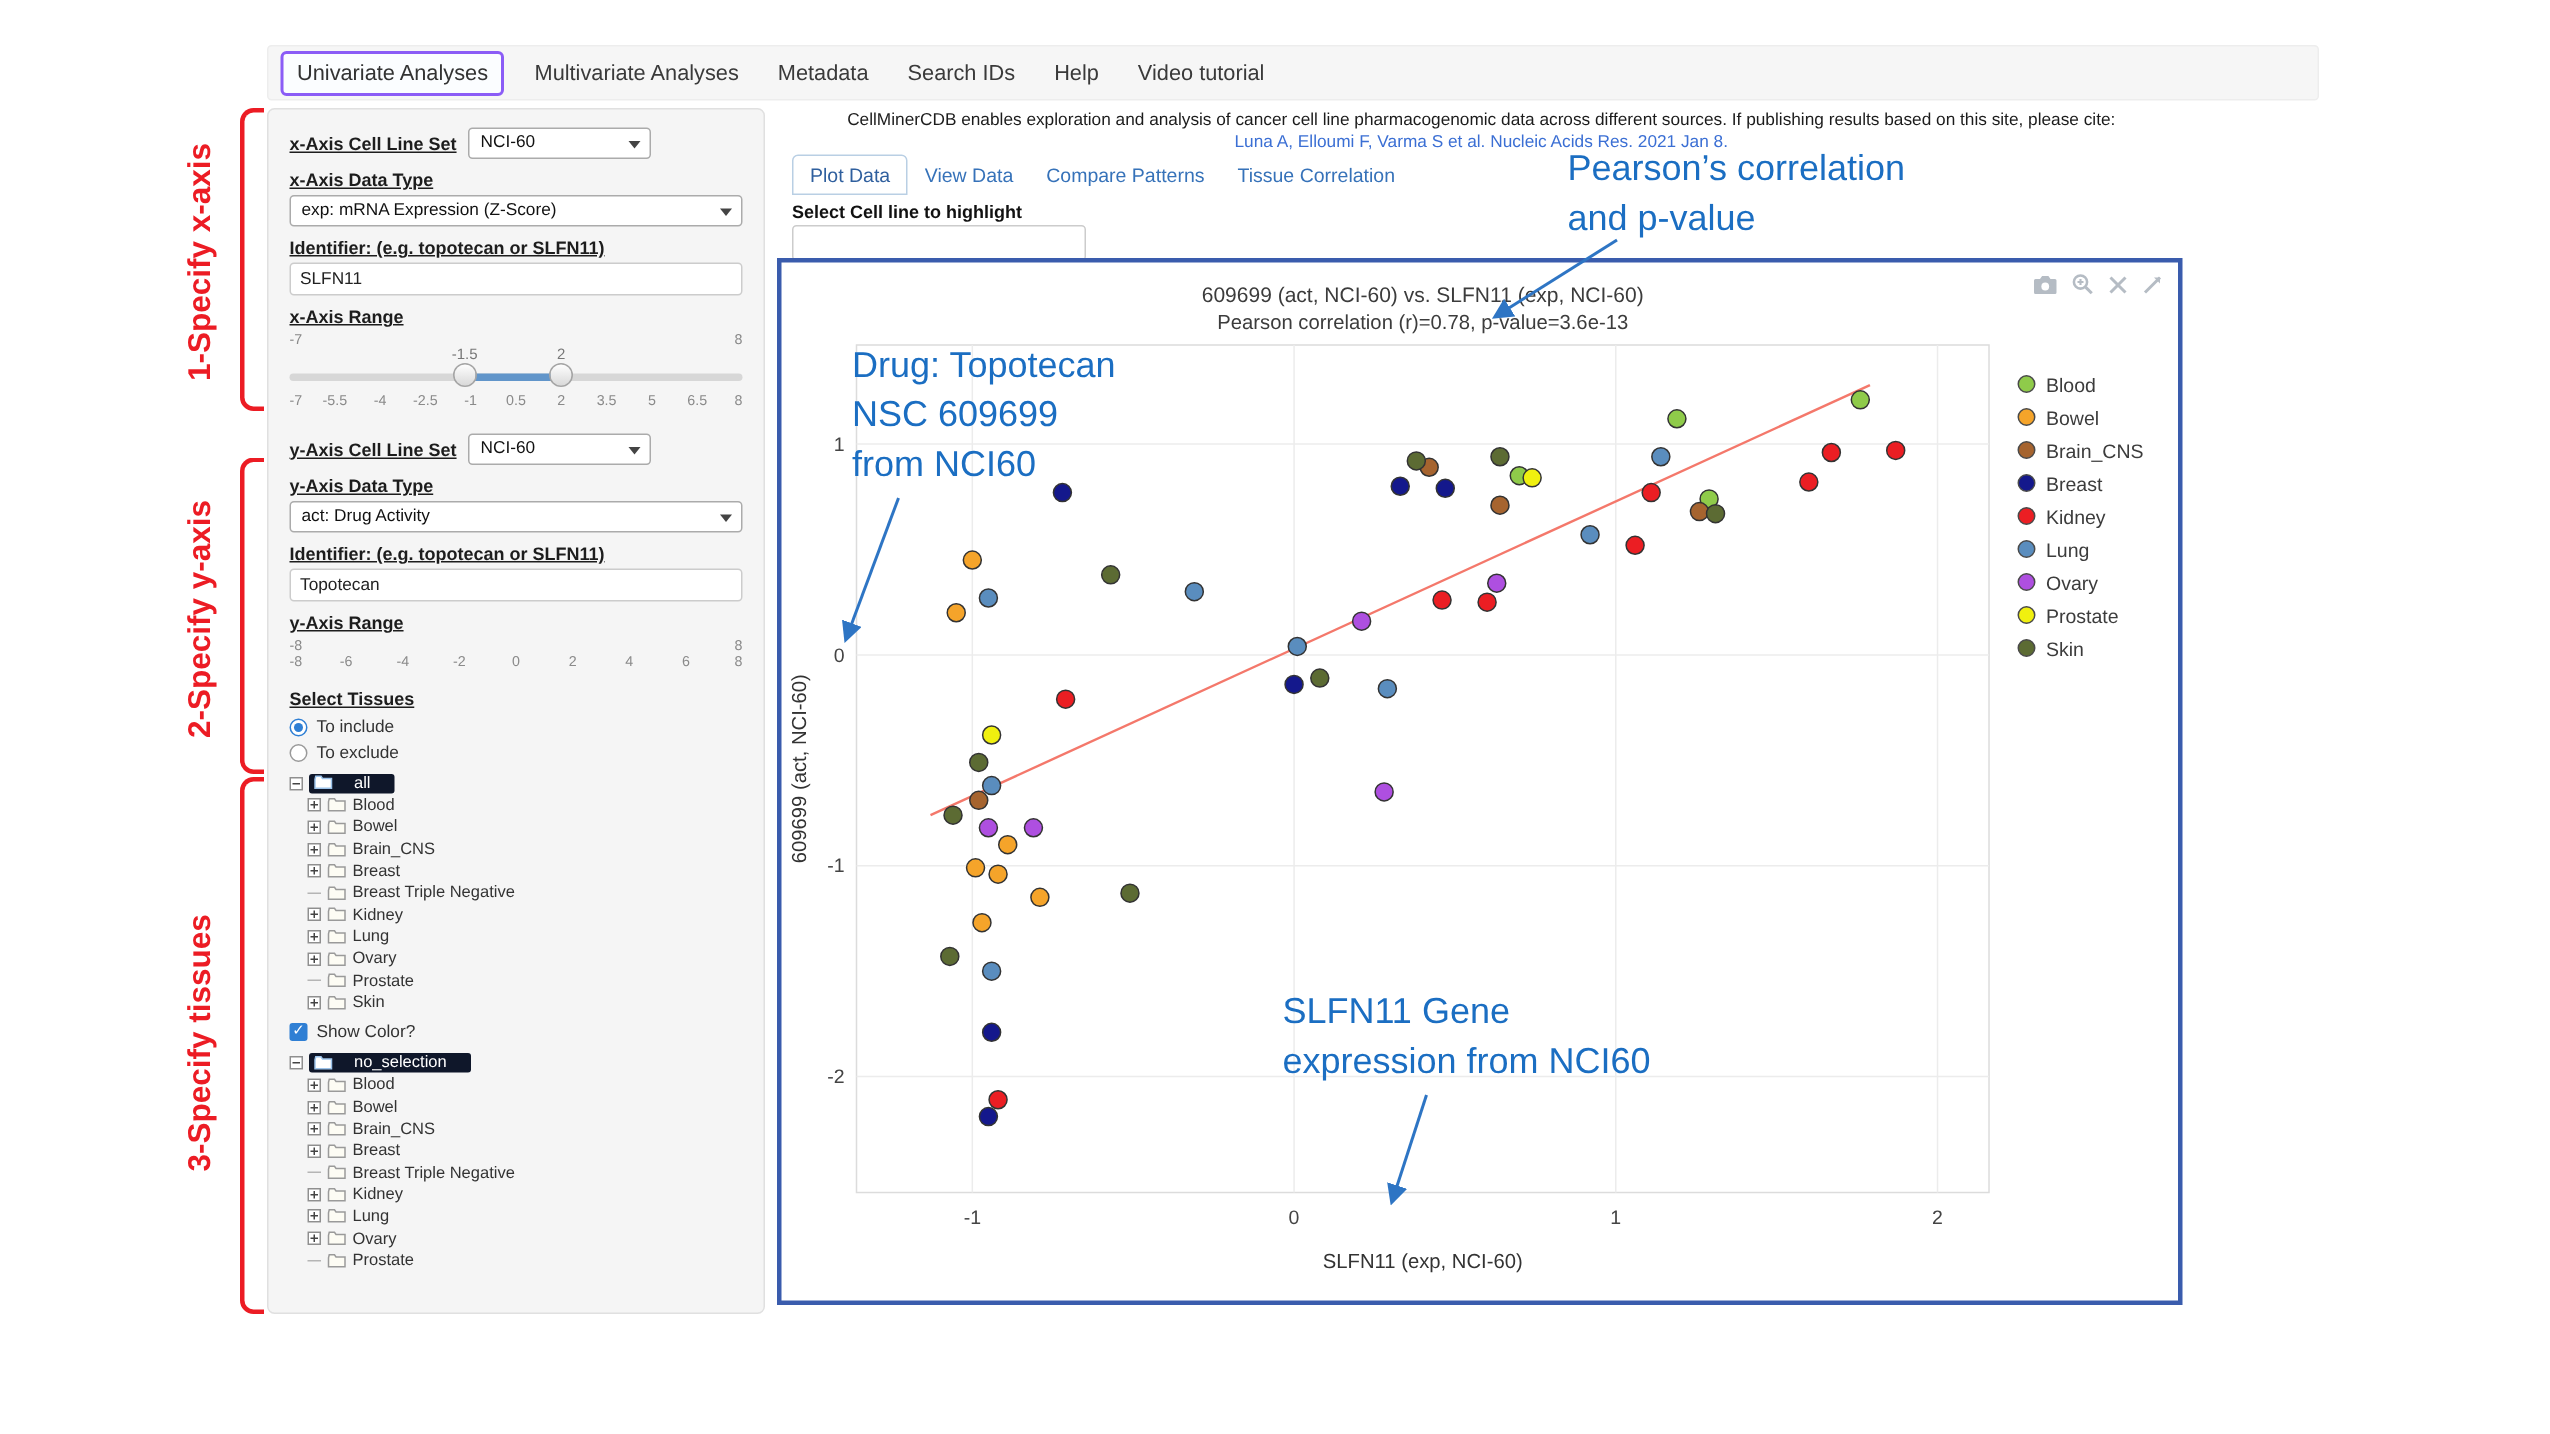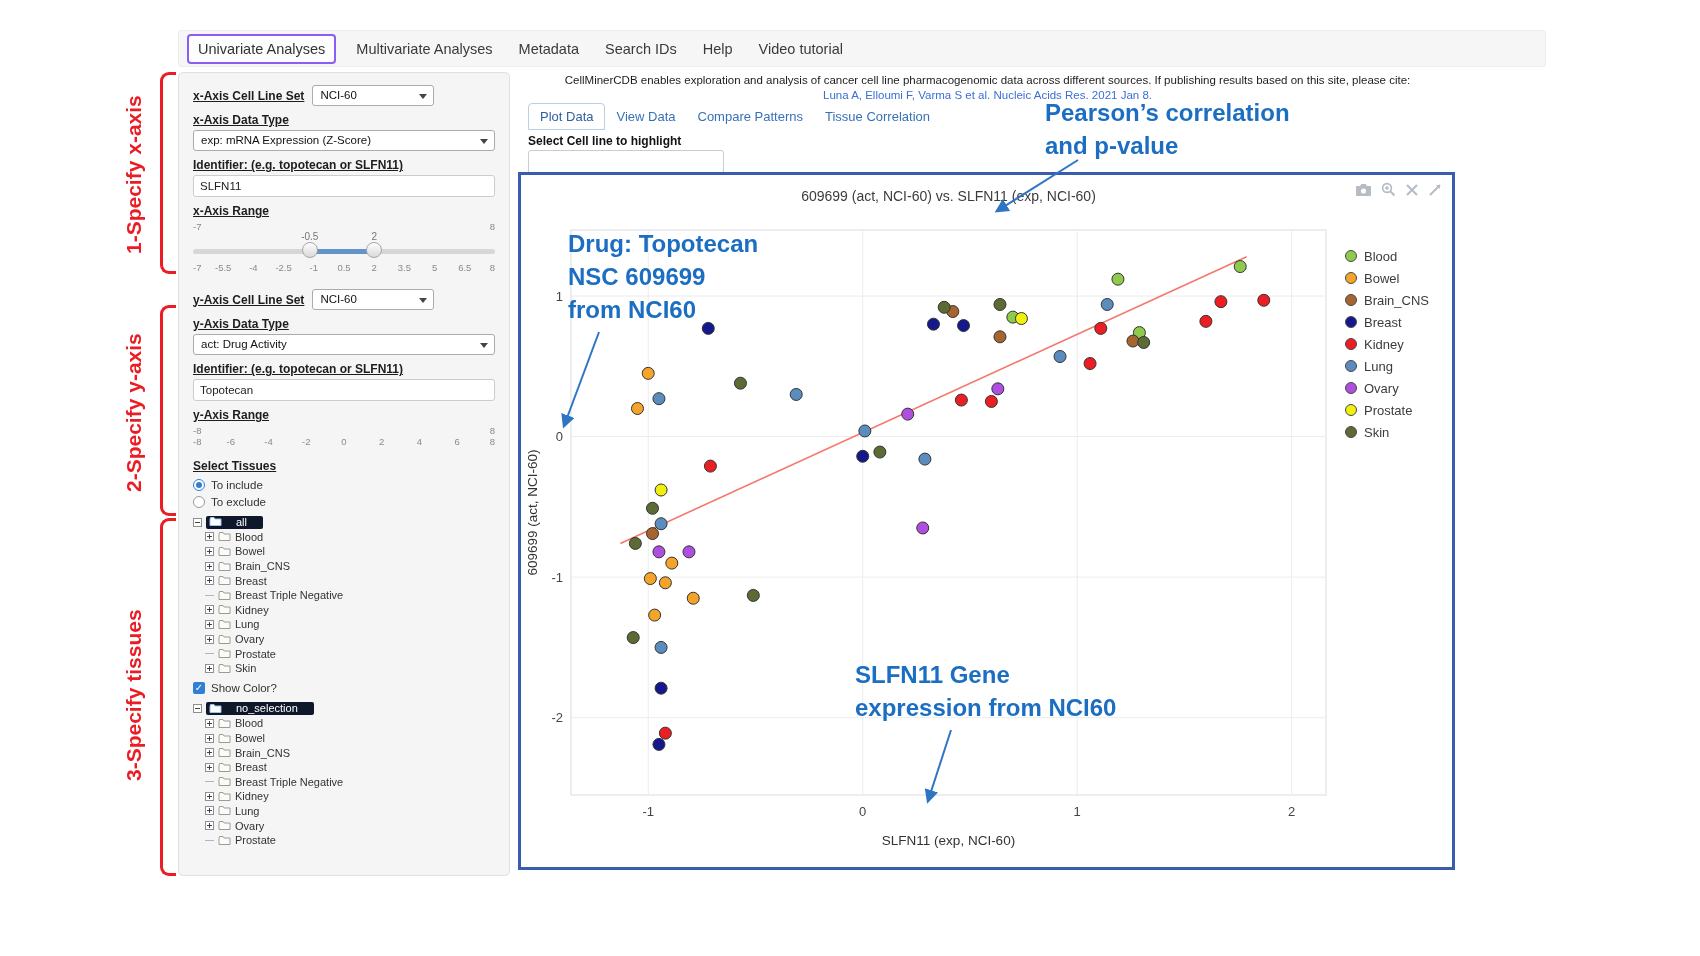--- a/index.html
+++ b/index.html
@@ -77,21 +77,21 @@
   .plot-subtitle{position:absolute;left:0;top:32px;width:855px;text-align:center;font-size:13.5px;color:#3c3c3c;}
   .modebar{position:absolute;right:10px;top:7px;display:flex;gap:9px;align-items:center;}
   .modebar svg{display:block;cursor:pointer;}
   #plot-svg{position:absolute;left:0;top:0;}
   #plot-svg text{font-family:"Liberation Sans",sans-serif;}
   .legend{position:absolute;left:824px;top:70px;display:flex;flex-direction:column;}
   .legend-row{display:flex;align-items:center;gap:7px;height:22px;font-size:13px;color:#3c3c3c;cursor:pointer;}
   .legend-swatch{width:12px;height:12px;border-radius:50%;border:1px solid #4a4a4a;flex:none;box-sizing:border-box;}
 
   
-  .blue-note{position:absolute;color:#1b6ec2;font-weight:bold;font-size:24px;line-height:33px;z-index:6;white-space:nowrap;}
+  .blue-note{position:absolute;color:#1b6ec2;font-weight:normal;font-size:24px;line-height:33px;z-index:6;white-space:nowrap;}
   #arrow-overlay{position:absolute;left:0;top:0;z-index:7;pointer-events:none;}
 </style>
 </head>
 <body>
 
 <div class="topnav">
   <span class="nav-item active">Univariate Analyses</span>
   <span class="nav-item">Multivariate Analyses</span>
   <span class="nav-item">Metadata</span>
   <span class="nav-item">Search IDs</span>
@@ -118,21 +118,21 @@
   <div class="sb-label">Identifier: (e.g. topotecan or SLFN11)</div>
   <input class="text-input" value="SLFN11" style="">
 
   <div class="sb-label">x-Axis Range</div>
   <div class="slider">
     <div class="sl-top">
       <span>-7</span>
       <span>8</span>
     </div>
     <div class="sl-body">
-      <span class="sl-val" id="xr-v1" style="left: 38.6667%;">-0.5</span>
+      <span class="sl-val" id="xr-v1" style="left: 38.6667%;">-1.5</span>
       <span class="sl-val" id="xr-v2" style="left: 60%;">2</span>
       <div class="sl-track"></div>
       <div class="sl-fill" id="xr-fill" style="left: 38.6667%; width: 21.3333%;"></div>
       <span class="sl-handle" id="xr-h1" style="left: 38.6667%;"></span>
       <span class="sl-handle" id="xr-h2" style="left: 60%;"></span>
     </div>
     <div class="sl-ticks" id="xr-ticks">
         <span class="sl-tick" style="left: 0%; transform: translateX(0px);">-7</span>
         <span class="sl-tick" style="left: 10%; text-align: right;">-5.5</span>
         <span class="sl-tick" style="left: 20%;">-4</span>
@@ -436,20 +436,21 @@
       <circle cx="358.8636363636363" cy="277.0646766169154" r="6" fill="#5c6b33" stroke="#333" stroke-width="1"></circle>
       <circle cx="219.44602272727275" cy="208.19651741293535" r="6" fill="#5c6b33" stroke="#333" stroke-width="1"></circle>
       <circle cx="131.5056818181818" cy="333.2835820895522" r="6" fill="#5c6b33" stroke="#333" stroke-width="1"></circle>
       <circle cx="114.34659090909092" cy="368.42039800995025" r="6" fill="#5c6b33" stroke="#333" stroke-width="1"></circle>
       <circle cx="232.3153409090909" cy="420.4228855721393" r="6" fill="#5c6b33" stroke="#333" stroke-width="1"></circle>
       <circle cx="112.20170454545453" cy="462.58706467661693" r="6" fill="#5c6b33" stroke="#333" stroke-width="1"></circle>
       <text x="427.5" y="670" text-anchor="middle" fill="#333" font-size="13.5">SLFN11 (exp, NCI-60)</text>
       <text x="16" y="337.5" text-anchor="middle" fill="#333" font-size="13.5" transform="rotate(-90 16 337.5)">609699 (act, NCI-60)</text>
     </svg>
   <div class="plot-title">609699 (act, NCI-60) vs. SLFN11 (exp, NCI-60)</div>
+  <div class="plot-subtitle">Pearson correlation (r)=0.78, p-value=3.6e-13</div>
 
   <div class="modebar">
     <svg width="17" height="14" viewBox="0 0 17 14">
       <path d="M2 3h3l1.4-2h4.2L12 3h3a1 1 0 0 1 1 1v8a1 1 0 0 1-1 1H2a1 1 0 0 1-1-1V4a1 1 0 0 1 1-1z" fill="#b5bcc4"></path>
       <circle cx="8.5" cy="8" r="2.6" fill="#fff"></circle>
     </svg>
     <svg width="15" height="15" viewBox="0 0 15 15">
       <circle cx="6" cy="6" r="4.4" fill="none" stroke="#b5bcc4" stroke-width="1.7"></circle>
       <line x1="6" y1="4" x2="6" y2="8" stroke="#b5bcc4" stroke-width="1.4"></line>
       <line x1="4" y1="6" x2="8" y2="6" stroke="#b5bcc4" stroke-width="1.4"></line>

